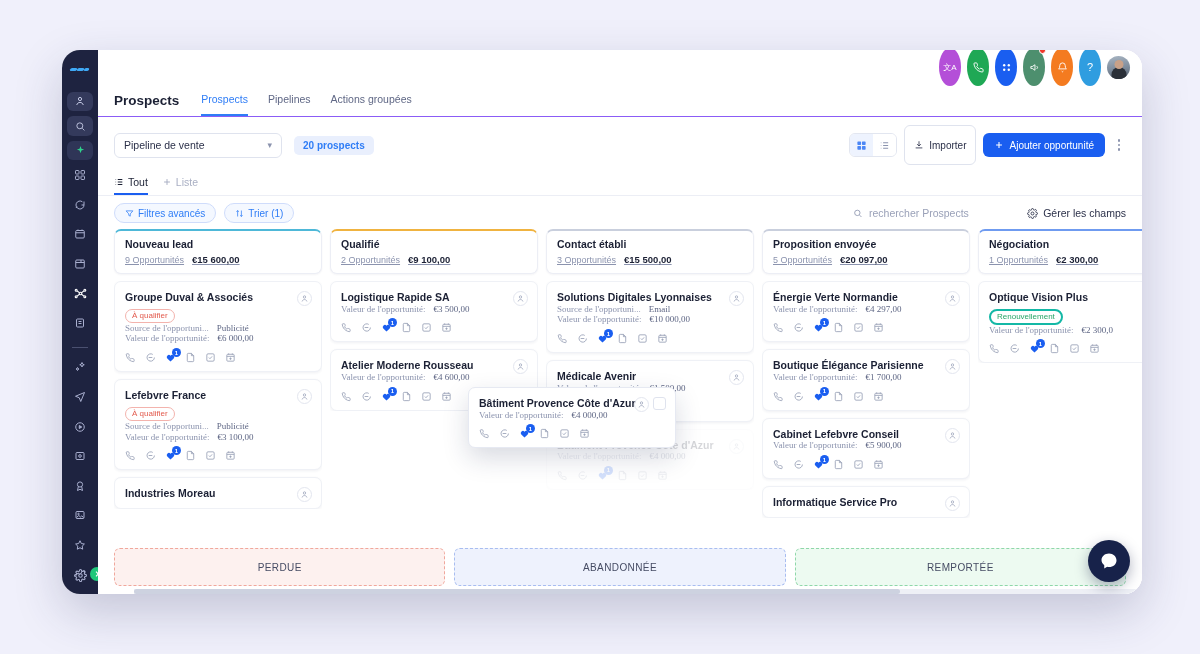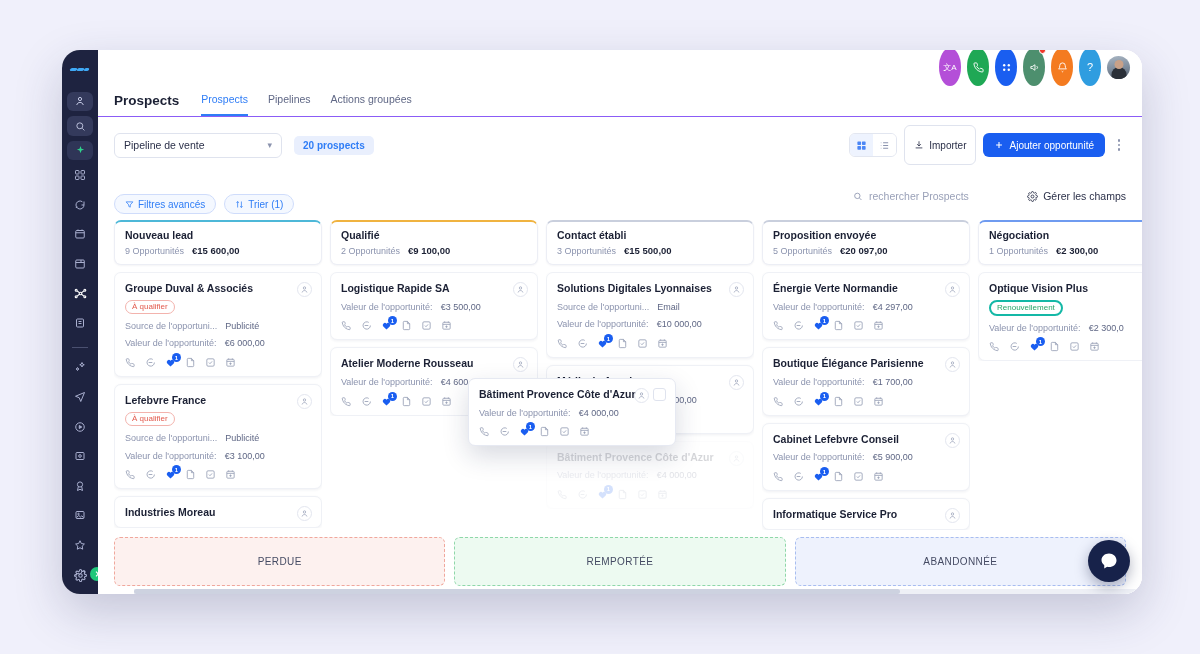--- a/index.html
+++ b/index.html
@@ -103,53 +103,53 @@
   .kebab i { width:2.5px; height:2.5px; border-radius:50%; background:#8b93ae; display:block; }
 
   .subtabs { padding: 0 16px; display:flex; gap:14px; border-bottom:1px solid #eceef5; height:25px; }
   .subtab { display:flex; align-items:center; gap:4px; font-size:10.5px; color:#5f6785;
             border-bottom:2px solid transparent; height:100%; }
   .subtab.active { color:#1b2034; border-bottom-color:#1a5ef0; font-weight:500; }
   .subtab.muted { color:#aab0c4; }
 
   .filterbar { padding: 7px 16px 6px; display:flex; align-items:center; gap:8px; }
   .chip { border:1px solid #cfdcfb; background:#f4f8ff; color:#2f7df6; font-size:10px;
-          border-radius:11px; padding:3.5px 10px; display:flex; align-items:center; gap:4px;margin-top:16px; }
+          border-radius:11px; padding:3.5px 10px; display:flex; align-items:center; gap:4px; }
   .fb-right { margin-left:auto; display:flex; align-items:center; gap:14px; }
   .searchbox { display:flex; align-items:center; gap:6px; width:160px; color:#9aa1b8; font-size:10.5px; }
   .searchbox input { border:0; outline:0; font-size:10.5px; color:#2b3049; width:100%;
                      font-family:"Liberation Sans",sans-serif; background:transparent; }
   .searchbox input::placeholder { color:#9aa1b8; }
   .manage { display:flex; align-items:center; gap:5px; font-size:10.5px; color:#2b3049; font-weight:500; }
 
   
   .board-wrap { flex:1; position:relative; overflow:hidden; background:#fff; }
   .board { display:flex; gap:8px; padding: 0 16px; height: 100%; }
   .col { width: 208px; flex:0 0 208px; display:flex; flex-direction:column; min-width:0; }
   .col-head {
     border:1px solid #eceef5; border-top:2.5px solid #c9cfdd; border-radius:7px;
     padding: 7px 10px 8px; background:#fff; margin-bottom: 7px;
     box-shadow: 0 1px 2px rgba(30,40,80,.05);
   }
   .col-title { font-size:10.5px; font-weight:bold; color:#1b2034; margin-bottom:4px; }
-  .col-meta { font-size:9px; color:#8b93ae; display:flex; gap:8px; align-items:baseline; }
+  .col-meta { font-size:9px; color:#8b93ae; display:flex; gap:8px; align-items:baseline;text-decoration:underline; }
   .col-meta b { color:#1b2034; font-size:9.5px; }
   .col-body { display:flex; flex-direction:column; gap:7px; overflow:hidden; }
 
   .card {
     border:1px solid #eff1f6; border-radius:7px; background:#fff; padding: 9px 10px 8px;
     box-shadow: 0 1px 3px rgba(30,40,80,.07); position:relative; flex:0 0 auto;
   }
   .card-title { font-size:10.5px; font-weight:bold; color:#1b2034; padding-right:22px; line-height:1.2; }
   .card-av { position:absolute; right:9px; top:9px; width:15px; height:15px; border-radius:50%;
              border:1px solid #e3e6ef; display:flex; align-items:center; justify-content:center; color:#9aa1b8; }
   .badge { display:inline-block; font-size:8px; padding:1.5px 6px; border-radius:9px; margin-top:5px; }
   .badge.red { border:1px solid #f3b3ad; color:#e2594c; }
   .badge.green { border:2px solid #14b8a6; color:#27a567; }
-  .field { display:flex; gap:8px; margin-top:7px; font-size:9px; line-height:1.2; }
+  .field { display:flex; gap:8px; font-size:9px; line-height:1.2;font-family:Liberation Serif, serif; }
   .field .lbl { color:#8b93ae; white-space:nowrap; }
   .field .val { color:#5f6785; }
   .icons { display:flex; gap:9px; margin-top:8px; color:#9aa1b8; align-items:center; }
   .ico { position:relative; width:11px; height:11px; display:flex; align-items:center; justify-content:center; }
   .ico .nbadge { position:absolute; top:-4px; right:-5px; background:#1a5ef0; color:#fff;
                  font-size:6px; width:9px; height:9px; border-radius:50%;
                  display:flex; align-items:center; justify-content:center; font-weight:bold; }
   .ico.filled { color:#1a5ef0; }
 
   
@@ -157,21 +157,21 @@
   .drag-card {
     position:absolute; left: 370px; top: 158px; width: 208px;
     border:1px solid #e6e9f2; border-radius:7px; background:#fff; padding: 9px 10px 8px;
     box-shadow: 0 10px 26px rgba(25,35,80,.17); z-index: 30;
   }
   .drag-card .card-av { right: 26px; }
   .drag-hollow { position:absolute; right:9px; top:9px; width:13px; height:13px;
                  border:1px solid #dfe3ee; border-radius:3px; }
 
   
-  .dropzones { position:absolute; left:16px; right:16px; bottom:8px; display:flex; gap:9px; height:49px; z-index:40; }
+  .dropzones { position:absolute; left:16px; right:16px; bottom:8px; display:flex; gap:9px; height:38px; z-index:40; }
   .dz { flex:1; border-radius:6px; display:flex; align-items:center; justify-content:center;
         font-size:10px; letter-spacing:.4px; color:#454b63; }
   .dz.lost { background:#fdf1ef; border:1.5px dashed #f0a79c; }
   .dz.aband { background:#eef2fd; border:1.5px dashed #a8bdf0; }
   .dz.won { background:#edfaf1; border:1.5px dashed #8fd7a9; }
 
   .chatbtn { position:absolute; right:12px; bottom:12px; width:42px; height:42px; border-radius:50%;
              background:#17224a; display:flex; align-items:center; justify-content:center; z-index:50;
              box-shadow:0 5px 14px rgba(20,30,70,.35); }
   .scrollbar { position:absolute; left:36px; right:0; bottom:0; height:5px; background:#eef0f6; }
@@ -399,20 +399,34 @@
           <span>Ajouter opportunité</span>
         </div>
         <div class="kebab">
             <i></i>
             <i></i>
             <i></i>
           </div>
       </div>
     </div>
 
+    <div class="subtabs">
+      <div class="subtab active">
+        <svg width="10" height="10" viewBox="0 0 24 24" fill="none" stroke="currentColor" stroke-width="2.4">
+            <path d="M4 6h1M9 6h11M4 12h1M9 12h11M4 18h1M9 18h11"></path>
+          </svg>
+        <span>Tout</span>
+      </div>
+      <div class="subtab muted">
+        <svg width="10" height="10" viewBox="0 0 24 24" fill="none" stroke="currentColor" stroke-width="2.4">
+            <path d="M12 5v14M5 12h14"></path>
+          </svg>
+        <span>Liste</span>
+      </div>
+    </div>
 
     <div class="filterbar">
       <div class="chip">
         <svg width="9" height="9" viewBox="0 0 24 24" fill="none" stroke="currentColor" stroke-width="2">
             <path d="M3 5h18l-7 8v6l-4-2v-4z"></path>
           </svg>
         <span>Filtres avancés</span>
       </div>
       <div class="chip">
         <svg width="9" height="9" viewBox="0 0 24 24" fill="none" stroke="currentColor" stroke-width="2">
@@ -1102,22 +1116,22 @@
               <svg width="11" height="11" viewBox="0 0 24 24" fill="none" stroke="currentColor" stroke-width="1.9">
                 <rect x="4" y="5" width="16" height="15" rx="2"></rect>
                 <path d="M4 9.5h16M8 3v3M16 3v3M12 12v5M9.5 14.5h5"></path>
               </svg>
             </span>
         </div>
       </div>
 
       <div class="dropzones">
         <div class="dz lost">PERDUE</div>
+        <div class="dz aband">ABANDONNÉE</div>
         <div class="dz won">REMPORTÉE</div>
-        <div class="dz aband">ABANDONNÉE</div>
       </div>
 
       <div class="chatbtn">
         <svg width="20" height="20" viewBox="0 0 24 24" fill="#fff">
             <path d="M12 3C6.9 3 3 6.5 3 10.9c0 2.5 1.3 4.7 3.3 6.1V21l3.5-2a11 11 0 0 0 2.2.2c5.1 0 9-3.5 9-7.9S17.1 3 12 3z"></path>
           </svg>
       </div>
 
       <div class="scrollbar">
           <i></i>

